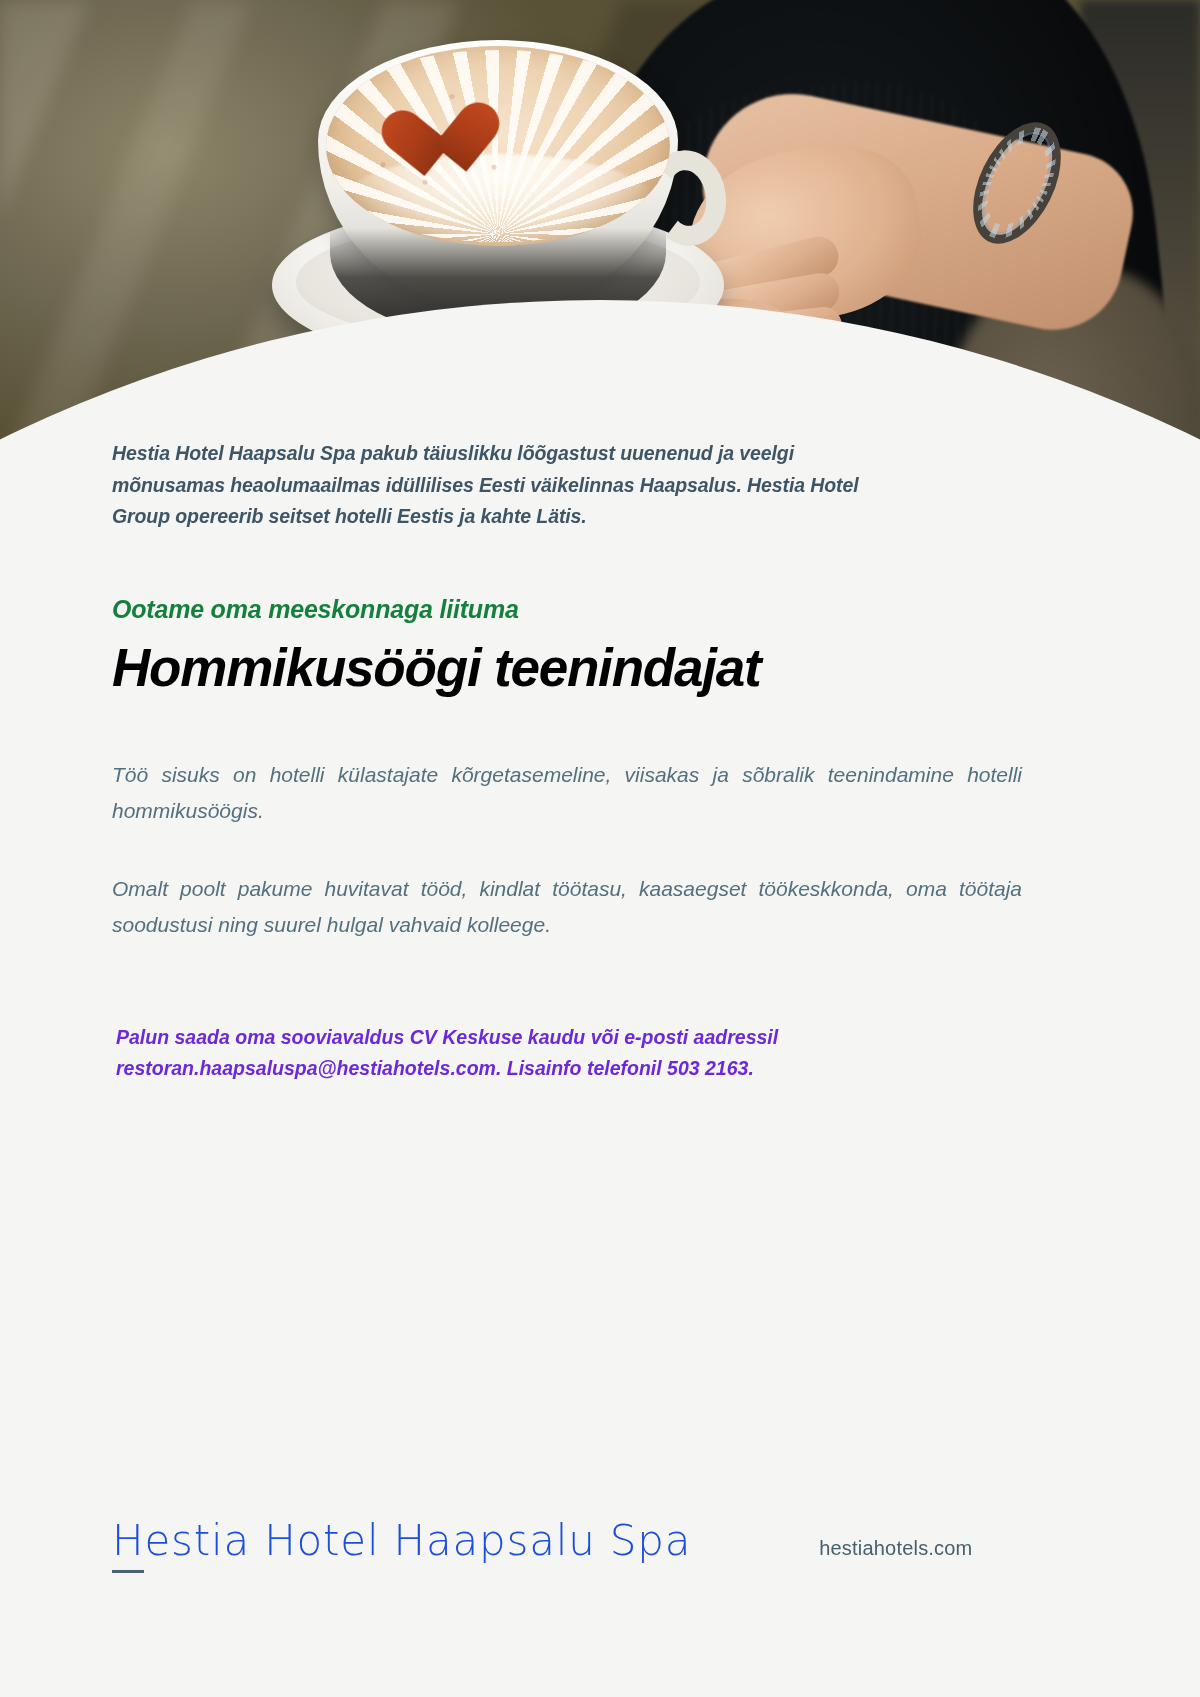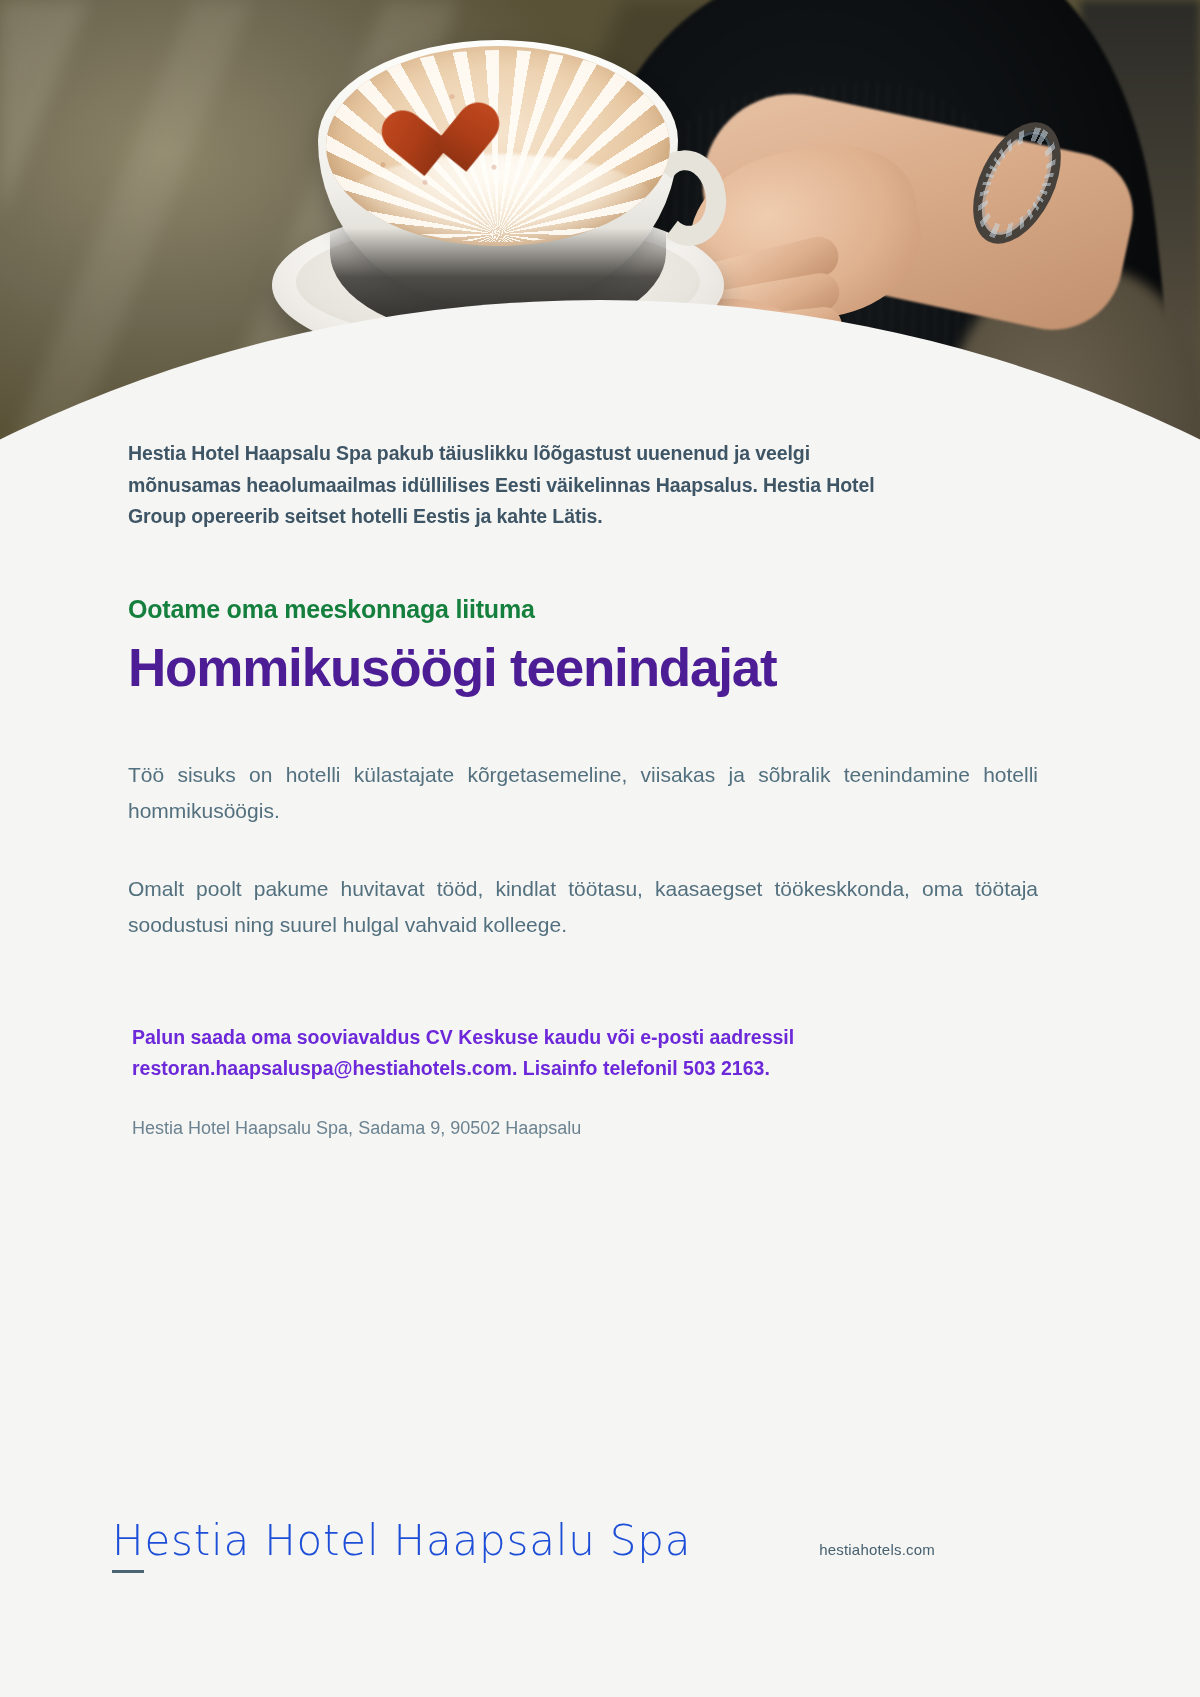--- a/index.html
+++ b/index.html
@@ -303,23 +303,24 @@
     left: 0; top: 960px;
     width: 1200px; height: 737px;
     background: #f5f5f3;
     z-index: 5;
   }
 
   
   .content {
     position: absolute;
     z-index: 10;
-    left: 128px;
+    left: 112px;
     top: 438px;
     width: 920px;
+    font-style: italic;
   }
 
   .intro {
     font-size: 19.5px;
     font-weight: 700;
     line-height: 1.62;
     color: #3e5566;
     letter-spacing: -0.1px;
     max-width: 800px;
   }
@@ -329,21 +330,21 @@
     font-size: 25px;
     font-weight: 700;
     color: #15803d;
     letter-spacing: -0.2px;
   }
 
   .headline {
     margin-top: 14px;
     font-size: 53px;
     font-weight: 700;
-    color: #4c1d95;
+    color: #000000;
     letter-spacing: -1.2px;
     line-height: 1.12;
   }
 
   .body-p {
     margin-top: 42px;
     font-size: 21px;
     line-height: 1.72;
     color: #53707f;
     text-align: justify;
@@ -384,21 +385,21 @@
     font-size: 42px;
     font-weight: 300;
     color: #1d4ed8;
     letter-spacing: 0.8px;
     font-family: "DejaVu Sans", sans-serif;
     font-stretch: condensed;
   }
   .logo .u { border-bottom: 3px solid #4a6472; padding-bottom: 5px; }
   .website {
     margin-left: 128px;
-    font-size: 15px;
+    font-size: 20px;
     color: #46606f;
     font-weight: 400;
     letter-spacing: 0.2px;
   }
 </style>
 </head>
 <body>
 
 <div class="poster">
 
@@ -442,21 +443,20 @@
 
     <h1 class="headline">Hommikusöögi teenindajat</h1>
 
     <p class="body-p first">Töö sisuks on hotelli külastajate kõrgetasemeline, viisakas ja sõbralik teenindamine hotelli hommikusöögis.</p>
 
 
     <p class="body-p">Omalt poolt pakume huvitavat tööd, kindlat töötasu, kaasaegset töökeskkonda, oma töötaja soodustusi ning suurel hulgal vahvaid kolleege.</p>
 
     <p class="apply">Palun saada oma sooviavaldus CV Keskuse kaudu või e-posti aadressil restoran.haapsaluspa@hestiahotels.com. Lisainfo telefonil 503 2163.</p>
 
-    <p class="address">Hestia Hotel Haapsalu Spa, Sadama 9, 90502 Haapsalu</p>
   </div>
 
   <div class="footer">
     <div class="logo"><span class="u">H</span><span>estia Hotel Haapsalu Spa</span></div>
     <div class="website">hestiahotels.com</div>
   </div>
 
 </div>
 
 </body></html>

